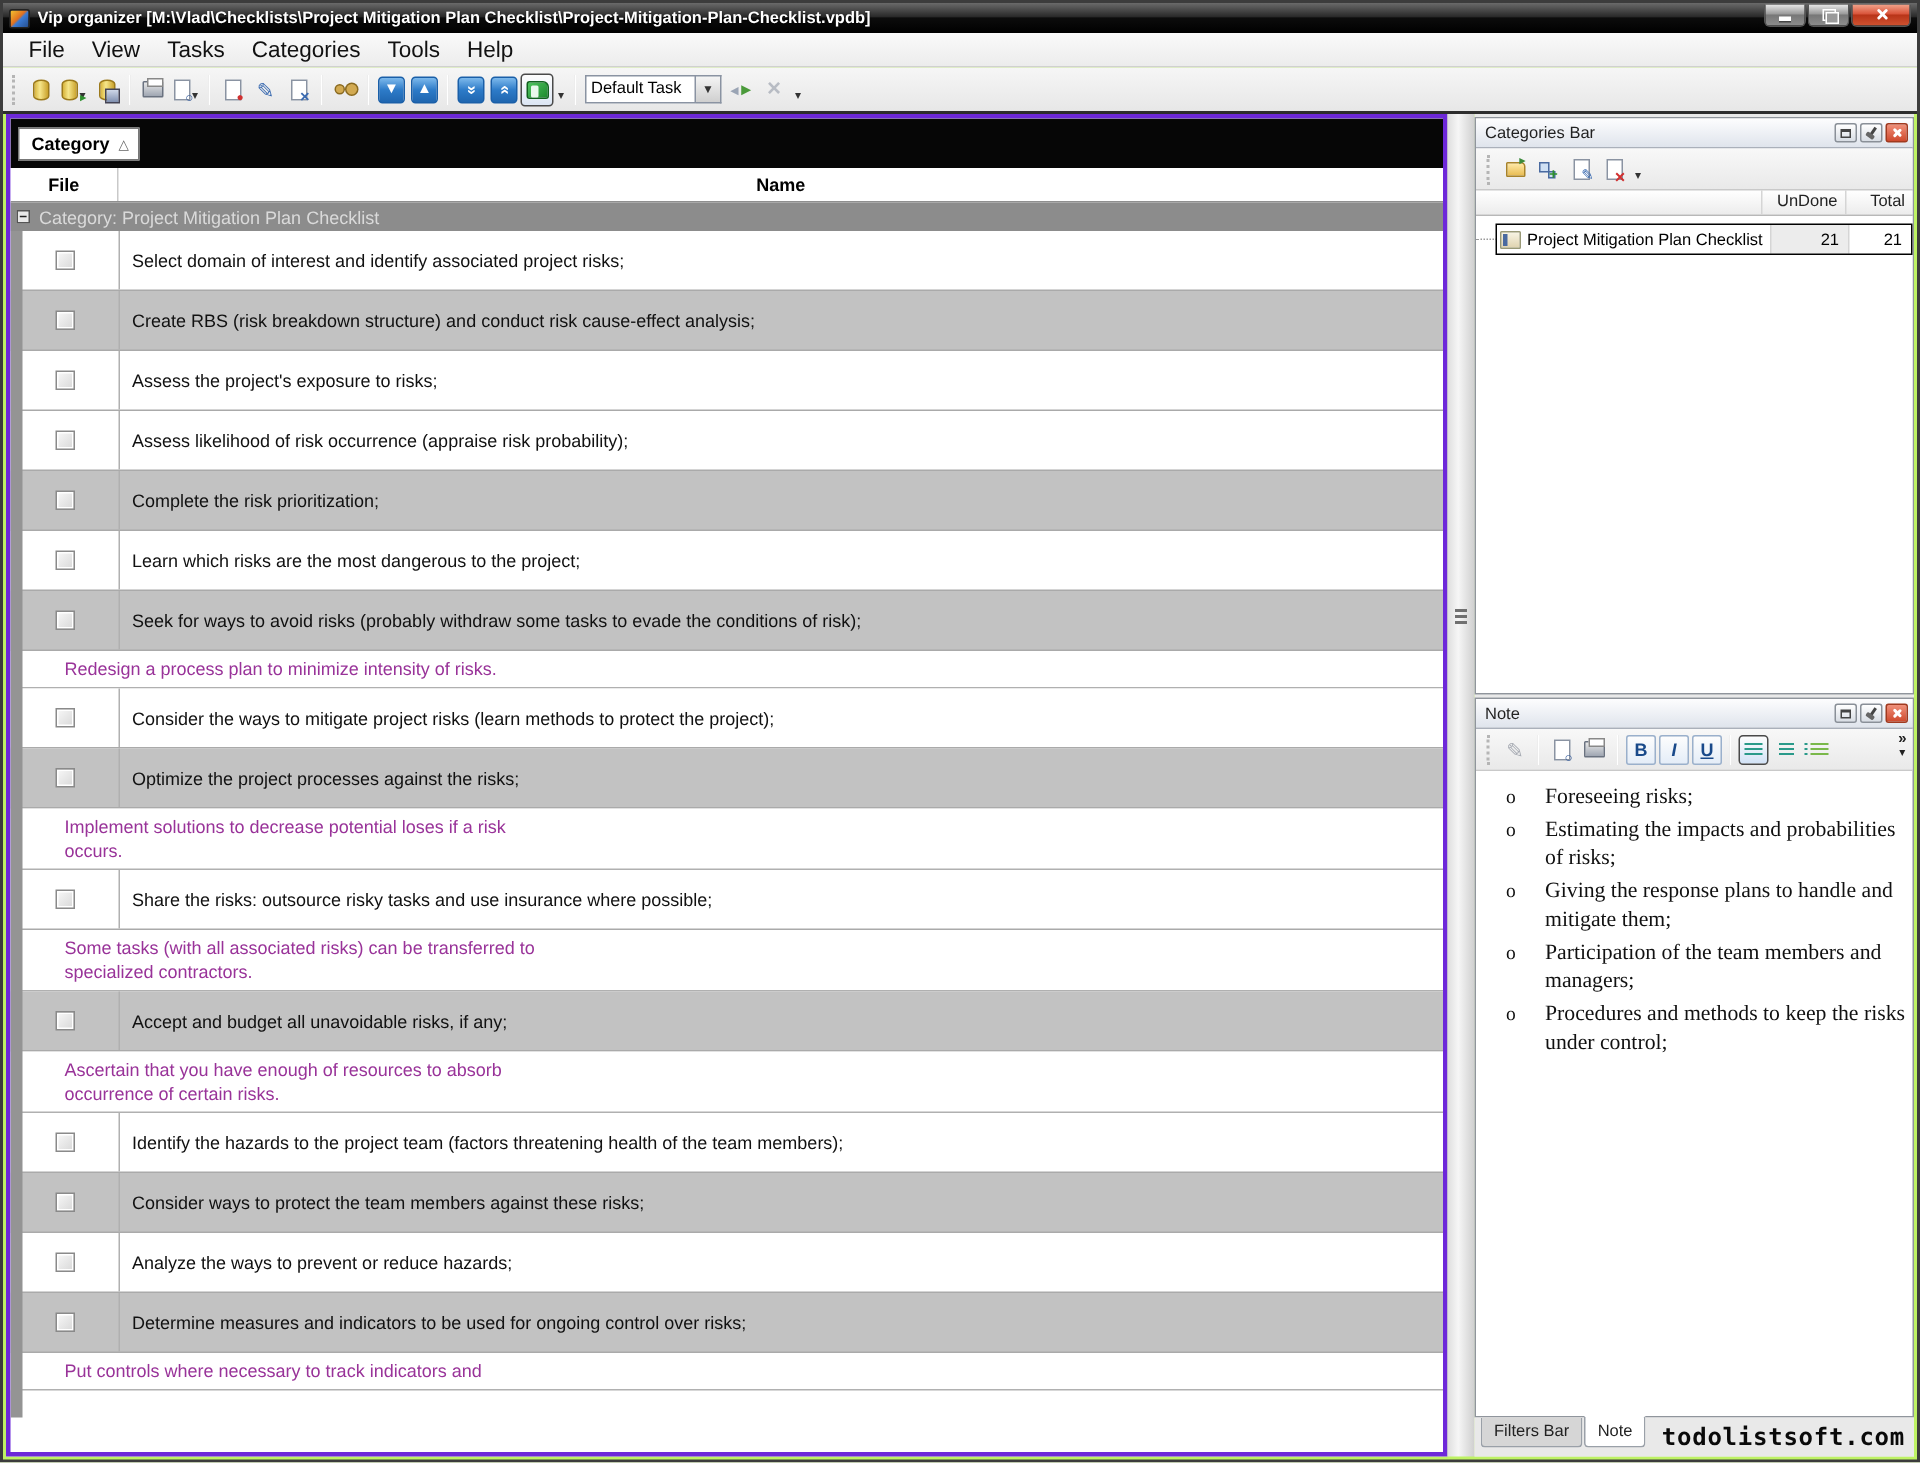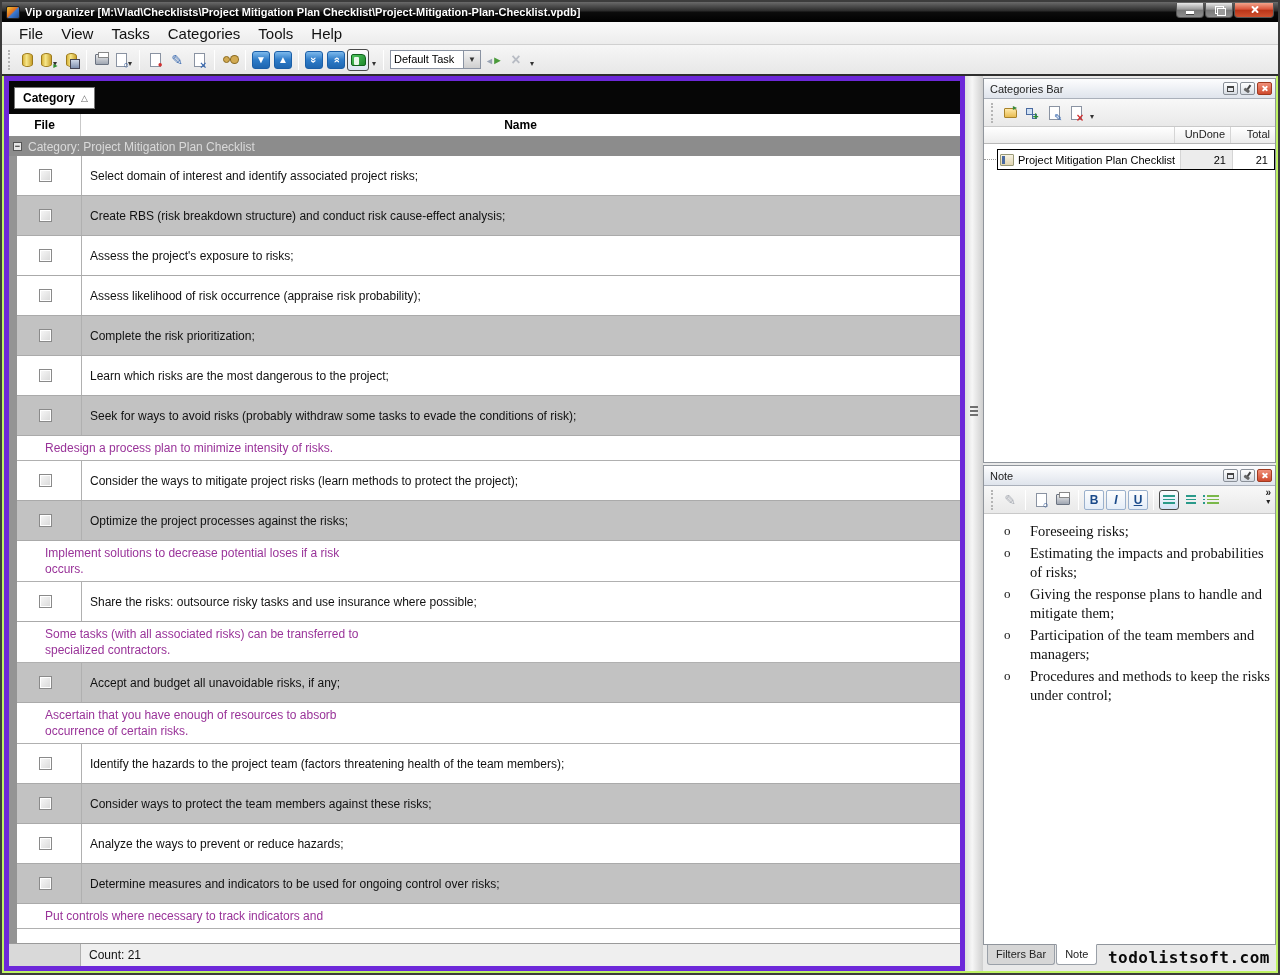--- a/index.html
+++ b/index.html
@@ -61,21 +61,21 @@
   .ico-book { width:15px; height:12px; background:linear-gradient(135deg,#4fc45f,#1d8a2e); border:1px solid #11621e; border-radius:2px 4px 2px 2px; position:relative; }
   .ico-book::after { content:""; position:absolute; left:2px; top:2px; width:5px; height:8px; background:#e9f8ec; border-radius:1px; }
   .task-combo { display:flex; align-items:center; margin:0 2px; }
   .combo-box { width:74px; height:19px; background:#fff; border:1px solid #8a93a2; font-size:11px; padding:2px 2px 0 3px; overflow:hidden; white-space:nowrap; }
   .combo-btn { width:17px; height:19px; border:1px solid #8a93a2; border-left:none;
     background:linear-gradient(#f4f4f4,#cfcfcf); display:flex; align-items:center; justify-content:center; font-size:8px; color:#333; }
   .ico-apply { font-size:11px; color:#4a9a3a; } .ico-apply::before { content:"◄"; color:#9aa4b4; font-size:9px; margin-right:-2px; }
   .ico-xgray { font-size:16px; font-weight:bold; color:#b8bcc4; line-height:1; }
 
   
-  .main { position:absolute; left:2px; top:74px; width:961px; bottom:2px; background:#fff; border:5px solid #6d28d9; overflow:hidden; }
+  .main { position:absolute; left:2px; top:74px; width:961px; bottom:2px; background:#fff; border:3px solid #6d28d9; overflow:hidden; }
   .groupby-bar { height:33px; background:#060606; display:flex; align-items:center; padding-left:5px; }
   .group-chip { background:#fff; border:1px solid #777; font-size:12px; font-weight:bold; color:#000; padding:3px 6px 3px 8px; display:flex; align-items:center; gap:6px; }
   .sort-tri { font-size:9px; color:#666; font-weight:normal; }
   .grid-header { height:23px; background:#fff; border-bottom:1px solid #8f8f8f; display:flex; font-size:12px; font-weight:bold; color:#000; }
   .hdr-done { width:72px; display:flex; align-items:center; justify-content:center; border-right:1px solid #c9c9c9; }
   .hdr-name { flex:1; display:flex; align-items:center; justify-content:center; }
   .group-row { height:19px; background:#8c8c8c; color:#dadada; font-size:12px; display:flex; align-items:center; padding-left:4px; gap:6px; }
   .collapse-box { width:9px; height:9px; background:#e8e8e8; border:1px solid #555; color:#222; font-size:9px; line-height:7px; text-align:center; font-weight:bold; }
   .rows { position:absolute; left:0; right:0; top:75px; bottom:23px; overflow:hidden; }
   .indent-strip { position:absolute; left:0; top:75px; bottom:23px; width:8px; background:#949494; z-index:3; }
@@ -367,24 +367,20 @@
         </div>
         <div class="task-row shade">
           <div class="cell-done">
             <span class="checkbox"></span>
           </div>
           <div class="cell-name">Determine measures and indicators to be used for ongoing control over risks;</div>
         </div>
         <div class="note-row">Put controls where necessary to track indicators and</div>
       </div>
     <div class="indent-strip"></div>
-    <div class="grid-footer">
-      <div class="footer-done"></div>
-      <div class="footer-count">Count: 21</div>
-    </div>
   </div>
 
   <div class="splitter">
       <div class="grip"></div>
     </div>
 
   <div class="rightside">
 
     <div class="panel" style="top:2px; height:385px;">
       <div class="panel-title">

